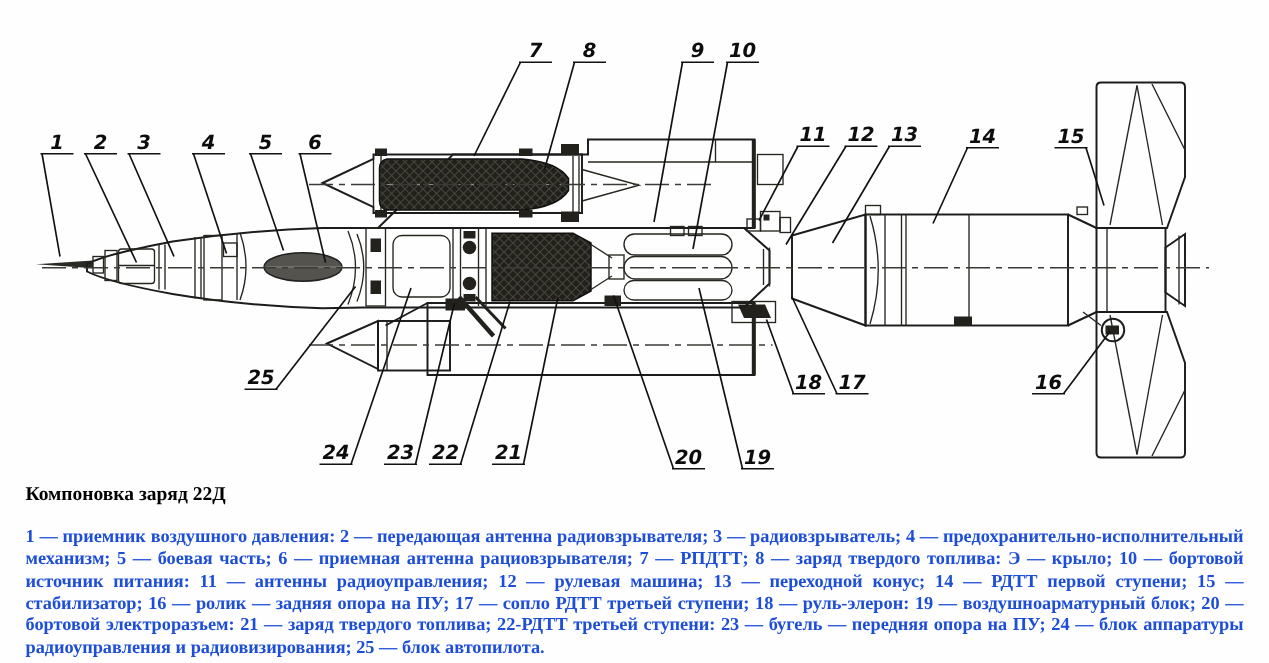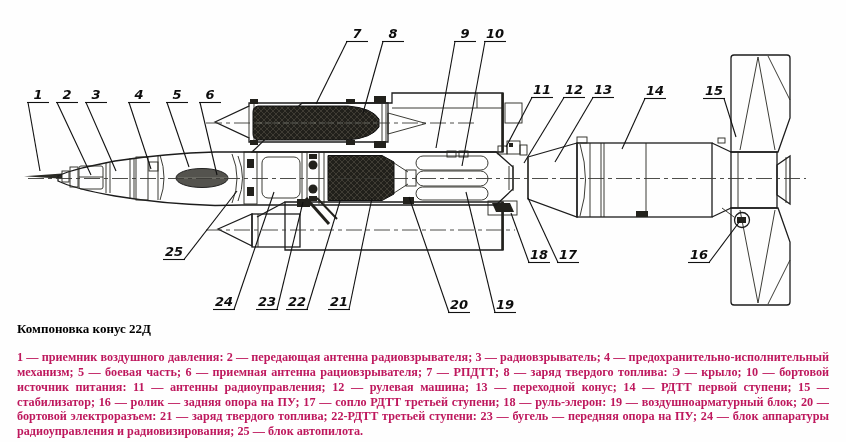--- a/index.html
+++ b/index.html
@@ -1,21 +1,21 @@
 <!DOCTYPE html>
 <html><head>
 <meta charset="utf-8">
 <style>
   html,body { margin:0; padding:0; background:#ffffff; }
   .page { position:relative; width:846px; height:442px; background:#fefefe; overflow:hidden;
           font-family:"Liberation Serif", serif; }
   .figure-svg { display:block; }
   .caption { padding:3px 16px 0 17px; }
   .fig-title { font:bold 13px/1.25 "Liberation Serif", serif; color:#000; margin:0 0 13px 0; }
-  .fig-legend { font:bold 12.2px/14.8px "Liberation Serif", serif; color:#be185d;
+  .fig-legend { font:bold 12.2px/14.8px "Liberation Serif", serif; color:#1d4ed8;
                 text-align:justify; margin:0; width:812px; }
   
   .outline  { stroke:#1c1c1c; stroke-width:1.3; fill:none; }
   .detail   { stroke:#26261f; stroke-width:0.9; fill:none; }
   .dark     { fill:#22211c; stroke:none; }
   .cl       { stroke:#3a3a36; stroke-width:0.9; fill:none; stroke-dasharray:16 4 4 4; }
   #callouts line { stroke:#111; stroke-width:1.1; }
   #callouts text { font:italic bold 13px "DejaVu Sans", sans-serif; fill:#0d0d0d; text-anchor:middle; }
 </style>
 </head>
@@ -308,17 +308,17 @@
         </g>
         <g>
           <line x1="163" y1="259.5" x2="185" y2="259.5"></line>
           <line x1="184" y1="259.5" x2="237" y2="191"></line>
           <text x="174" y="256">25</text>
         </g>
       </g>
   </svg>
 
   <div class="caption">
-    <p class="fig-title">Компоновка конус 22Д</p>
+    <p class="fig-title">Компоновка заряд 22Д</p>
     <p class="fig-legend">1 — приемник воздушного давления: 2 — передающая антенна радиовзрывателя; 3 — радиовзрыватель; 4 — предохранительно-исполнительный механизм; 5 — боевая часть; 6 — приемная антенна рациовзрывателя; 7 — РПДТТ; 8 — заряд твердого топлива: Э — крыло; 10 — бортовой источник питания: 11 — антенны радиоуправления; 12 — рулевая машина; 13 — переходной конус; 14 — РДТТ первой ступени; 15 — стабилизатор; 16 — ролик — задняя опора на ПУ; 17 — сопло РДТТ третьей ступени; 18 — руль-элерон: 19 — воздушноарматурный блок; 20 — бортовой электроразъем: 21 — заряд твердого топлива; 22-РДТТ третьей ступени: 23 — бугель — передняя опора на ПУ; 24 — блок аппаратуры радиоуправления и радиовизирования; 25 — блок автопилота.</p>
   </div>
 
 </div>
 
 </body></html>

